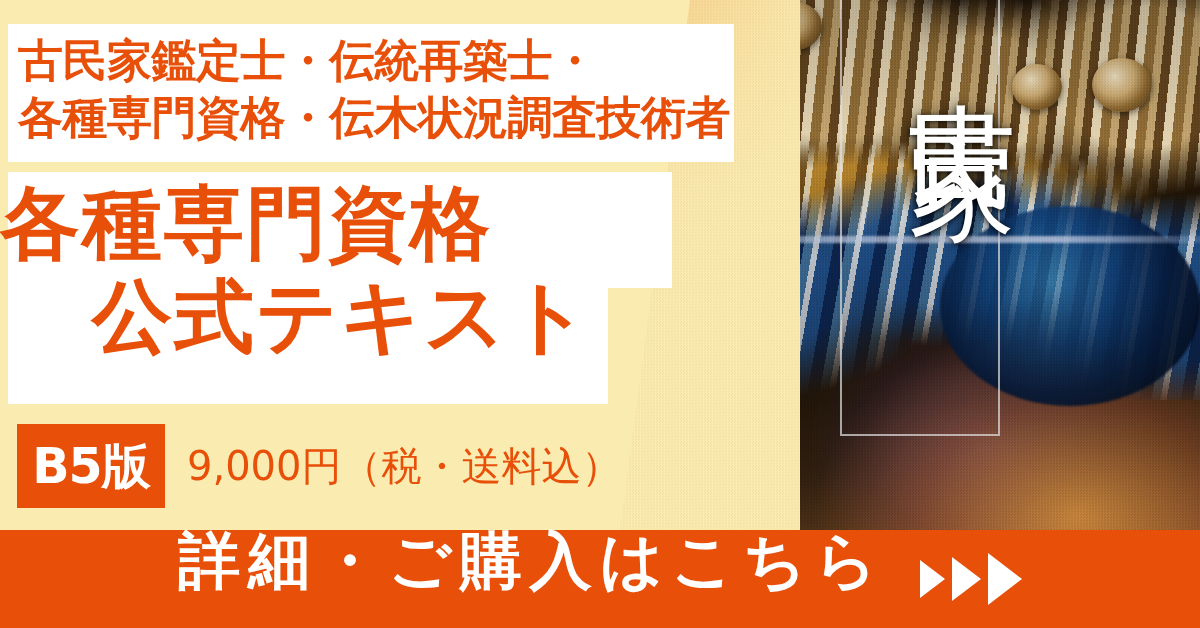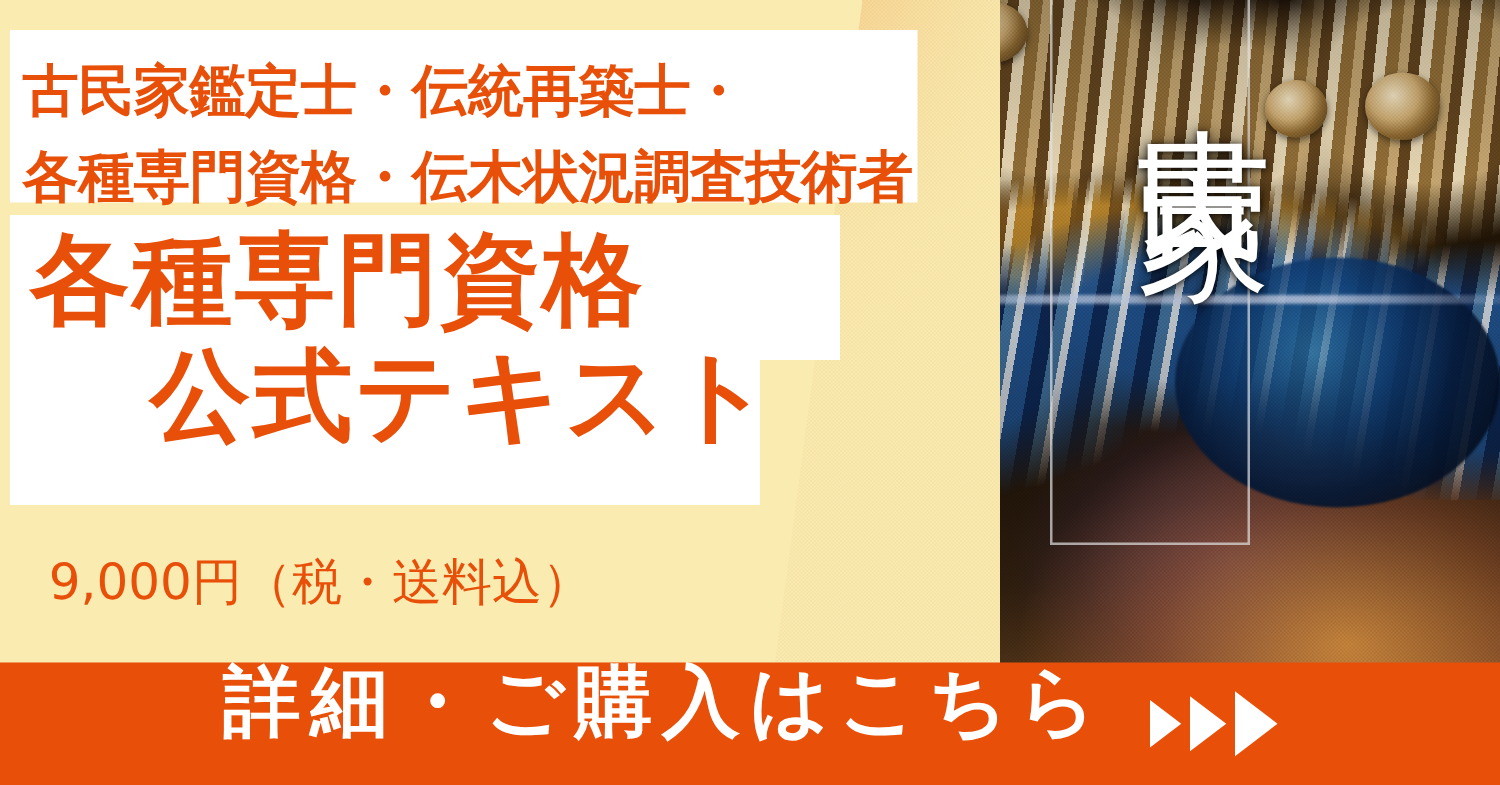--- a/index.html
+++ b/index.html
@@ -222,39 +222,38 @@
     position: absolute;
     left: 18px; top: 32px;
     width: 706px;
     color: #e8500a;
     font-size: 45px;
     font-weight: 700;
     line-height: 1.27;
     letter-spacing: -0.5px;
     white-space: nowrap;
   }
-  .subtitle-line { display: block; margin-top: 12px; }
+  .subtitle-line { display: block; }
 
   .headline {
     position: absolute;
     left: 0; top: 178px;
     width: 672px;
     color: #e8500a;
     font-weight: 700;
     font-size: 80px;
     line-height: 1.16;
     letter-spacing: 2px;
   }
   .headline-line1 {
     display: block;
-    padding-left: 24px;
   }
   .headline-line2 {
     display: block;
-    padding-left: 120px;
+    padding-left: 92px;
   }
 
   
   .price-row {
     position: absolute;
     left: 17px; top: 424px;
     height: 84px;
     display: flex;
     align-items: center;
   }
@@ -352,20 +351,21 @@
     <span class="subtitle-line">古民家鑑定士・伝統再築士・</span>
     <span class="subtitle-line">各種専門資格・伝木状況調査技術者</span>
   </div>
 
   <div class="headline">
     <span class="headline-line1">各種専門資格</span>
     <span class="headline-line2">公式テキスト</span>
   </div>
 
   <div class="price-row">
+    <div class="badge">B5版</div>
     <div class="price-text">9,000円（税・送料込）</div>
   </div>
 
   <div class="cta">
     <span class="cta-label">詳細・ご購入はこちら</span>
     <span class="cta-arrows">
       <span class="tri tri-1"></span>
       <span class="tri tri-2"></span>
       <span class="tri tri-3"></span>
     </span>

